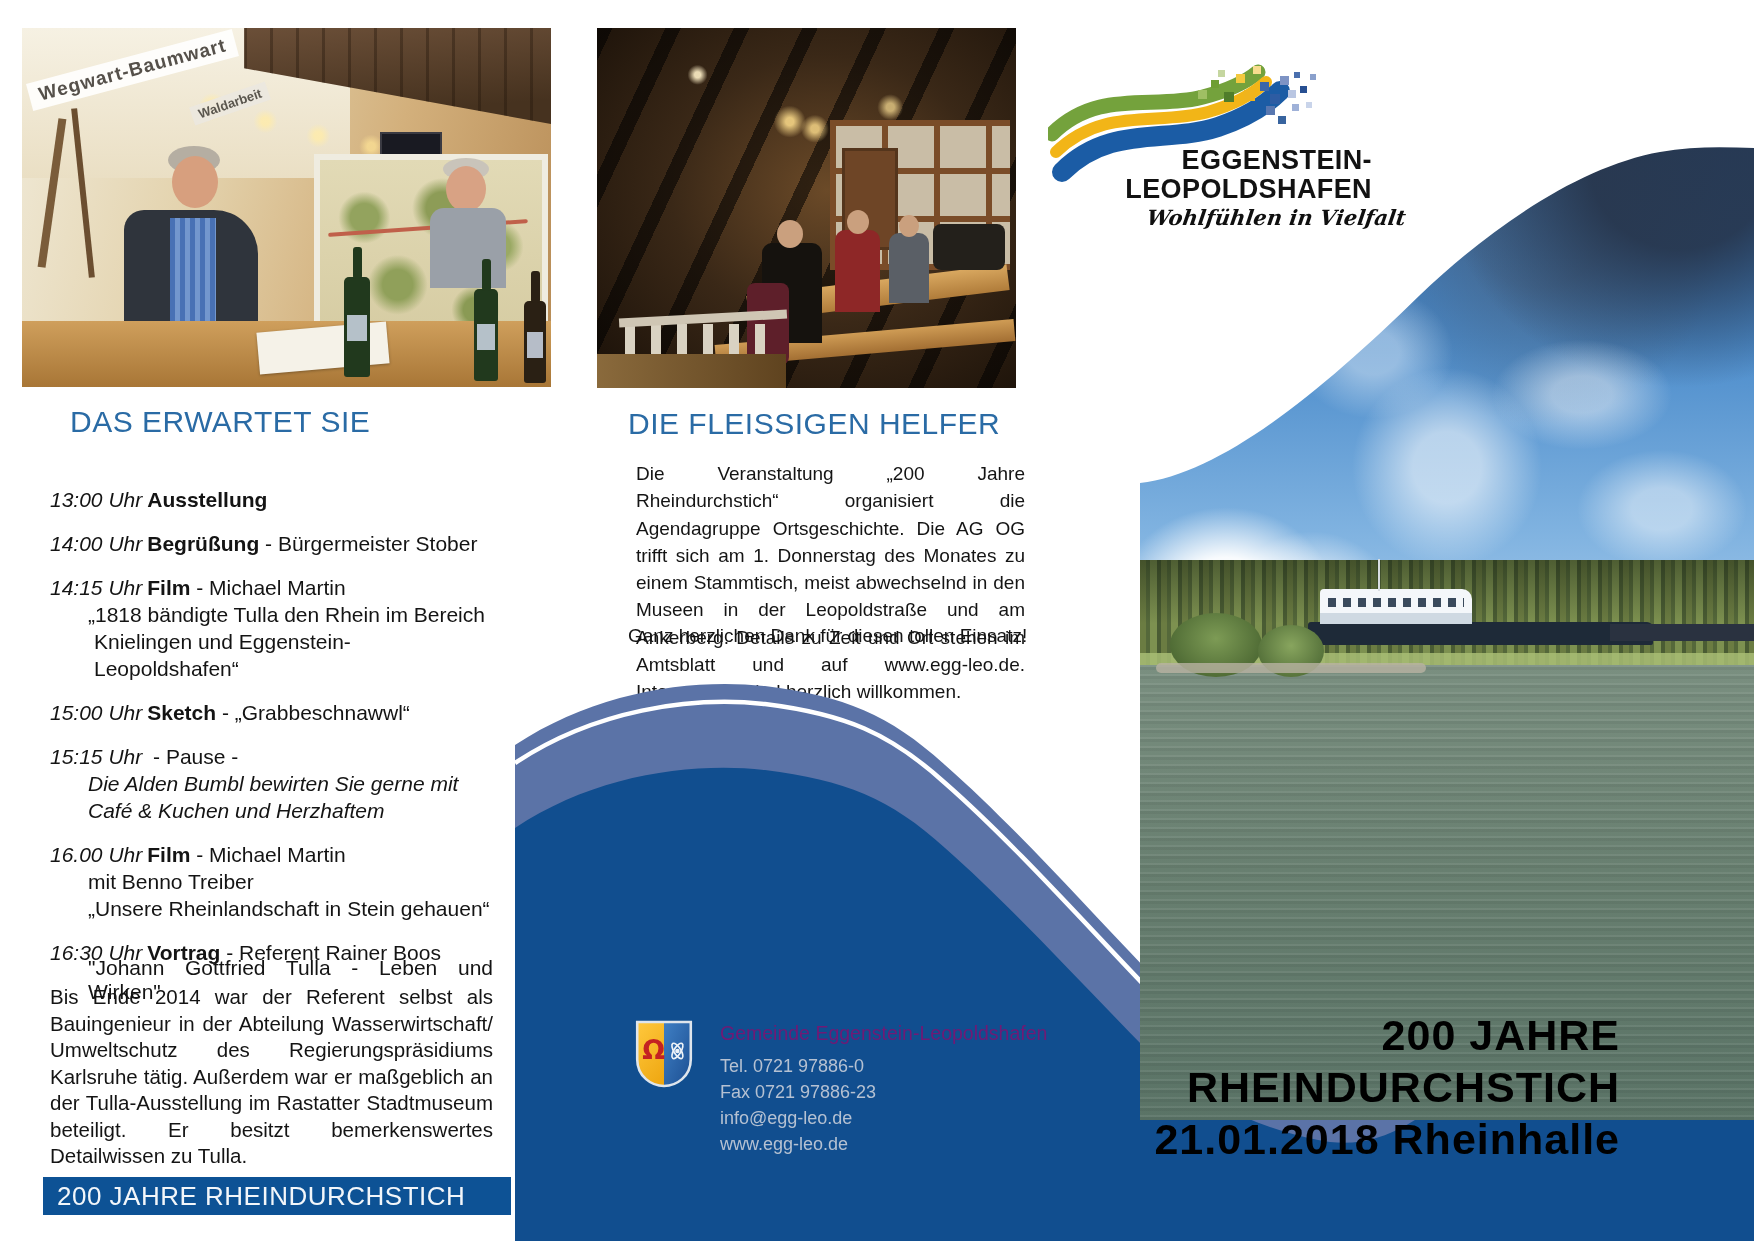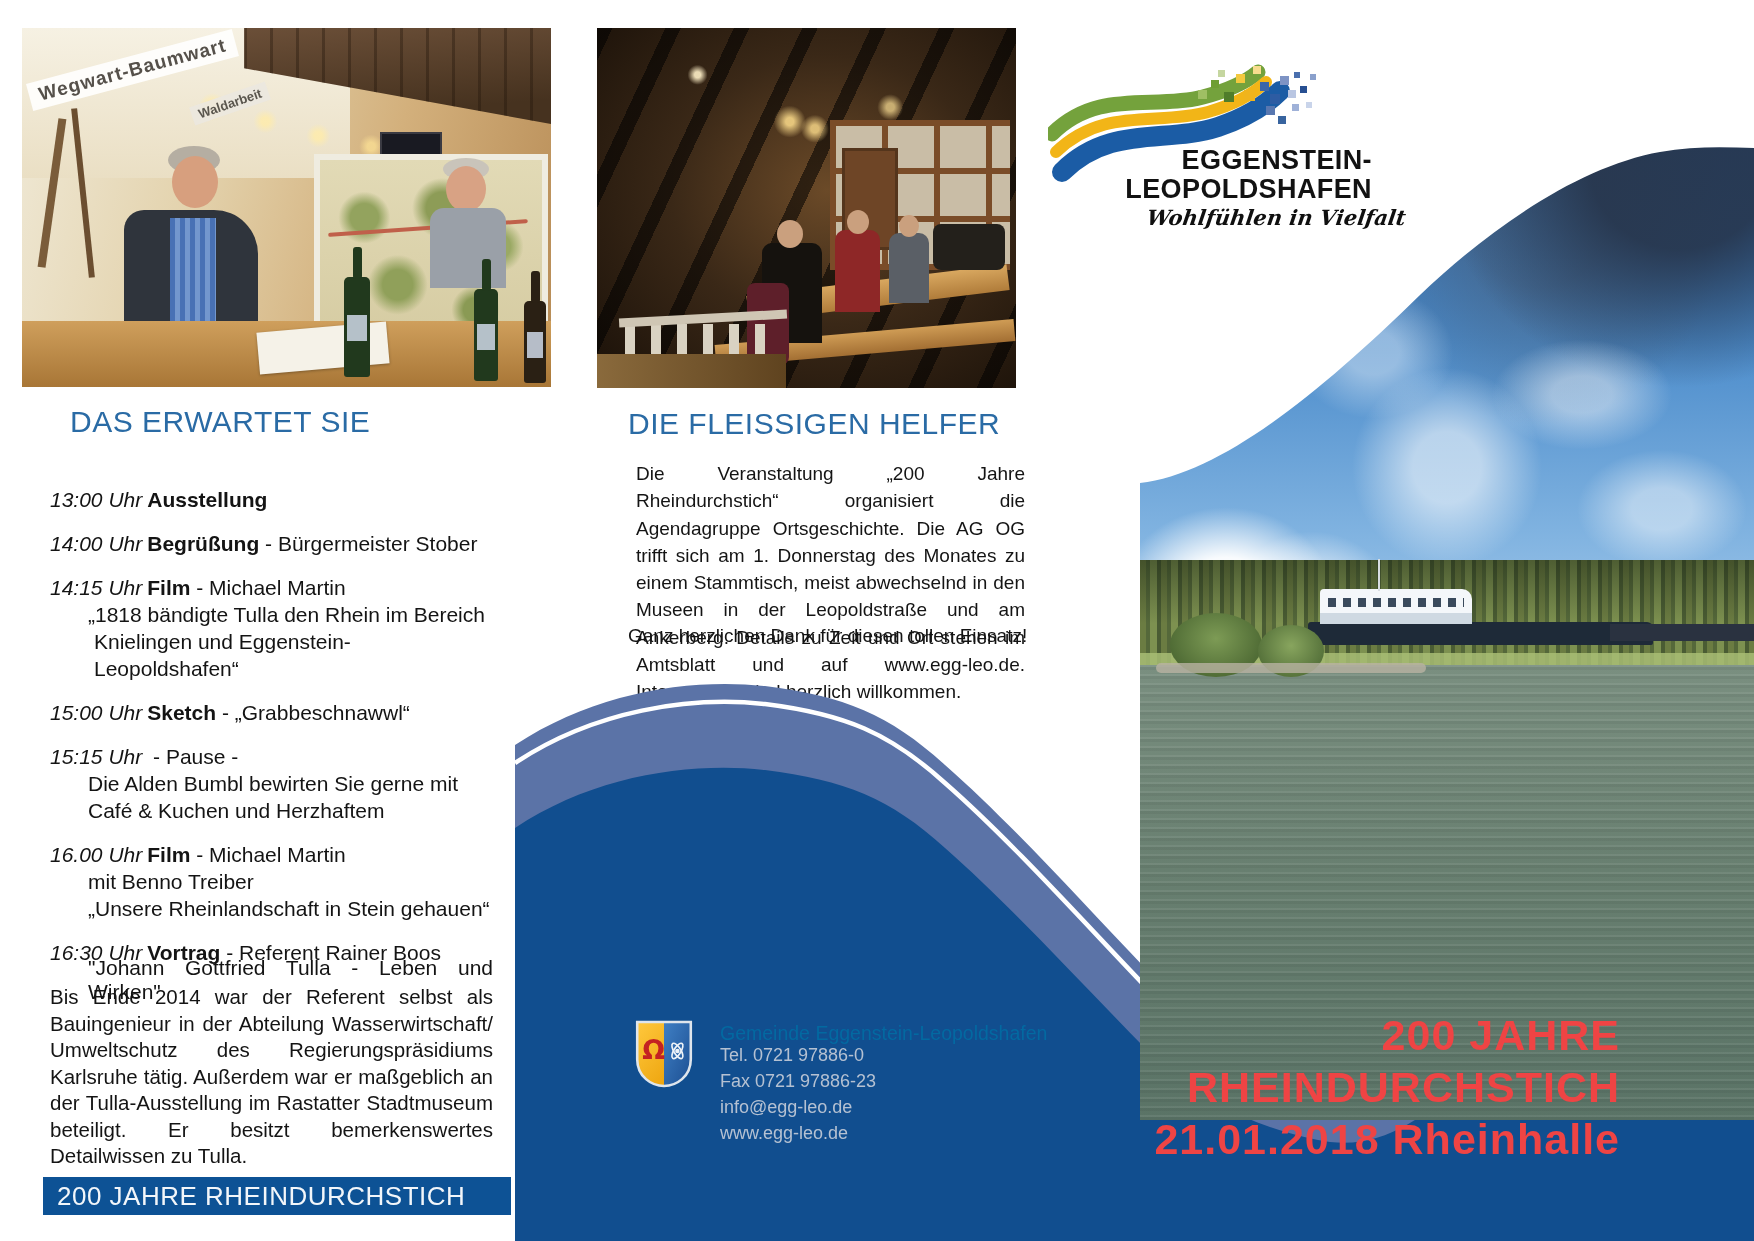--- a/index.html
+++ b/index.html
@@ -60,21 +60,21 @@
   .bottle{position:absolute;background:#21391d;border-radius:5px 5px 3px 3px;}
   .bottle:before{content:"";position:absolute;left:50%;top:-30px;width:9px;height:32px;margin-left:-4px;background:inherit;border-radius:3px;}
   .bottle .lbl{position:absolute;left:3px;top:38%;right:3px;height:26px;background:#cfd9e8;opacity:.85;}
 
   .h-blue{color:#2a6ba5;font-size:30px;letter-spacing:.5px;font-weight:normal;margin:0;}
   .left-heading{left:50px;top:405px;margin-left:20px;}
   .schedule{left:50px;top:486px;width:444px;font-size:21px;line-height:27px;color:#141414;}
   .sch-entry{margin-bottom:17px;}
   .sch-time{margin-right:5px;font-style:italic;}
   .sch-sub{padding-left:38px;}
-  .sch-sub.it{}
+  .sch-sub.it{font-style:italic;}
   .force-just{left:50px;width:443px;text-align:justify;text-align-last:justify;font-size:21px;color:#141414;}
   .lecture-quote{top:956px;padding-left:38px;width:405px;}
   .lecture-par{left:50px;top:984px;width:443px;text-align:justify;font-size:20.5px;line-height:26.5px;color:#141414;margin:0;}
   .left-banner{left:43px;top:1177px;width:468px;height:38px;background:#0d5295;
     display:flex;align-items:center;padding-left:14px;box-sizing:border-box;}
   .left-banner span{color:#f2f6fa;font-size:26px;letter-spacing:.5px;}
 
   
   .photo-mid{left:597px;top:28px;width:419px;height:360px;overflow:hidden;
     background:radial-gradient(ellipse at 55% 45%, #6b4a28 0%, #3a2817 48%, #191008 100%);}
@@ -104,21 +104,21 @@
   .pm-floor{position:absolute;left:0;bottom:0;width:45%;height:34px;background:linear-gradient(90deg,#8a6a3c,#5f431f);}
 
   .mid-heading{left:628px;top:407px;text-align:center;}
   .mid-par{left:628px;top:452px;width:389px;text-align:justify;font-size:19px;line-height:27.3px;color:#141414;margin:8px;}
   .mid-thanks{left:628px;top:625px;font-size:19px;color:#141414;}
 
   .wave-svg{left:515px;top:600px;width:1239px;height:641px;}
 
   .shield{left:635px;top:1020px;width:58px;height:68px;z-index:5;}
   .contact{left:720px;top:1022px;z-index:5;}
-  .contact .c-name{color:#0369a1;font-size:19.5px;}
+  .contact .c-name{color:#701a75;font-size:19.5px;margin-bottom:11px;}
   .contact .c-line{color:#b5c1d2;font-size:18px;margin-bottom:5px;}
 
   
   .photo-right{left:1140px;top:145px;width:614px;height:975px;overflow:hidden;}
   .pr-sky{position:absolute;left:0;top:0;width:100%;height:520px;
     background:
       radial-gradient(ellipse at 88% 4%, rgba(38,52,74,.9) 0 90px, transparent 240px),
       radial-gradient(ellipse at 65% 12%, rgba(70,90,115,.55) 0 70px, transparent 190px),
       linear-gradient(180deg,#2f6cb0 0%,#4c8ccb 38%,#7fb2e0 74%,#aacdec 100%);}
   .pr-clouds{position:absolute;left:0;top:0;width:100%;height:520px;
@@ -153,21 +153,21 @@
   .pr-gravel{position:absolute;left:16px;top:518px;width:270px;height:10px;border-radius:5px;background:#b9b3a2;opacity:.8;}
 
   .top-wave-svg{left:1140px;top:138px;width:614px;height:365px;}
   .logo-swoosh{left:1048px;top:64px;width:274px;height:128px;}
   .logo-name{left:1040px;top:146px;width:332px;text-align:right;
     font-weight:bold;font-size:27px;line-height:29px;color:#121212;letter-spacing:.4px;z-index:6;}
   .logo-tagline{left:1147px;top:205px;font-size:21px;font-weight:bold;font-style:italic;
     font-family:"DejaVu Serif", serif;transform:skewX(-8deg);color:#101010;z-index:6;}
 
   .event-title{left:1100px;top:1009px;width:520px;text-align:right;z-index:5;
-    color:#ef4444;font-weight:bold;font-size:43px;line-height:52px;letter-spacing:1px;}
+    color:#000000;font-weight:bold;font-size:43px;line-height:52px;letter-spacing:1px;}
 </style>
 </head>
 <body>
 
 <div class="abs photo-left">
   <div class="pl-wall"></div>
   <div class="pl-ceiling"></div>
   <div class="pl-lights"></div>
   <div class="pl-tool1"></div>
   <div class="pl-tool2"></div>

